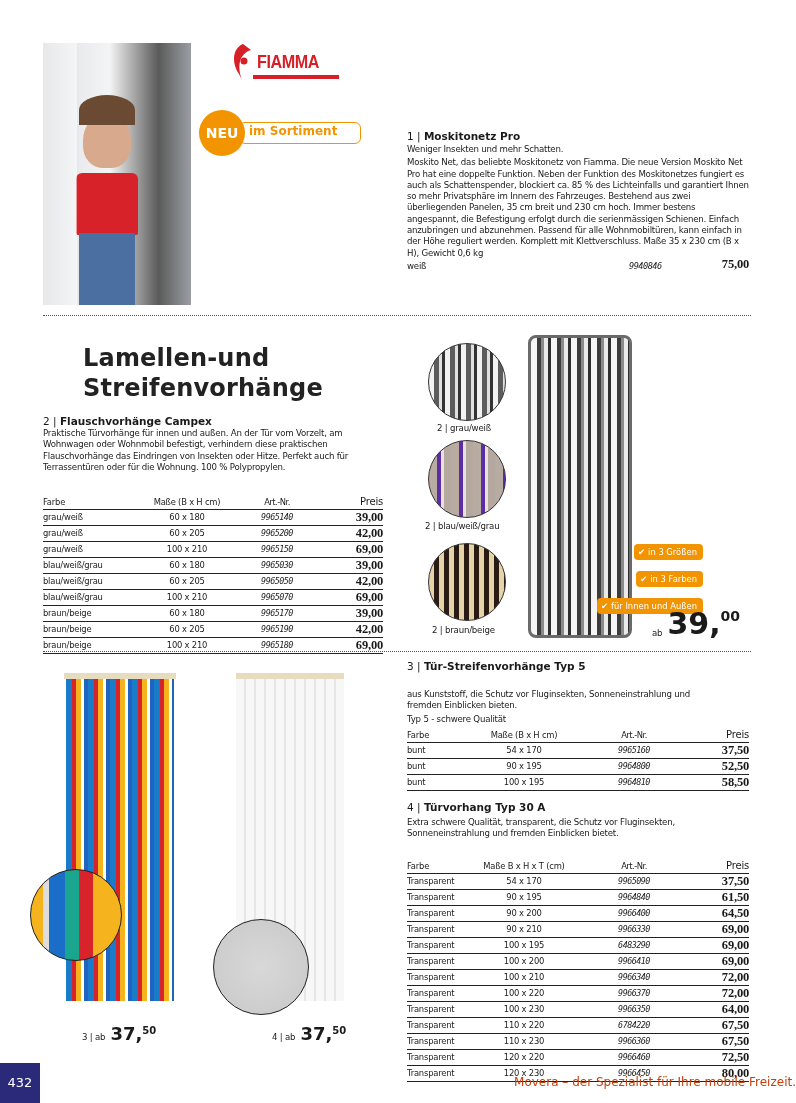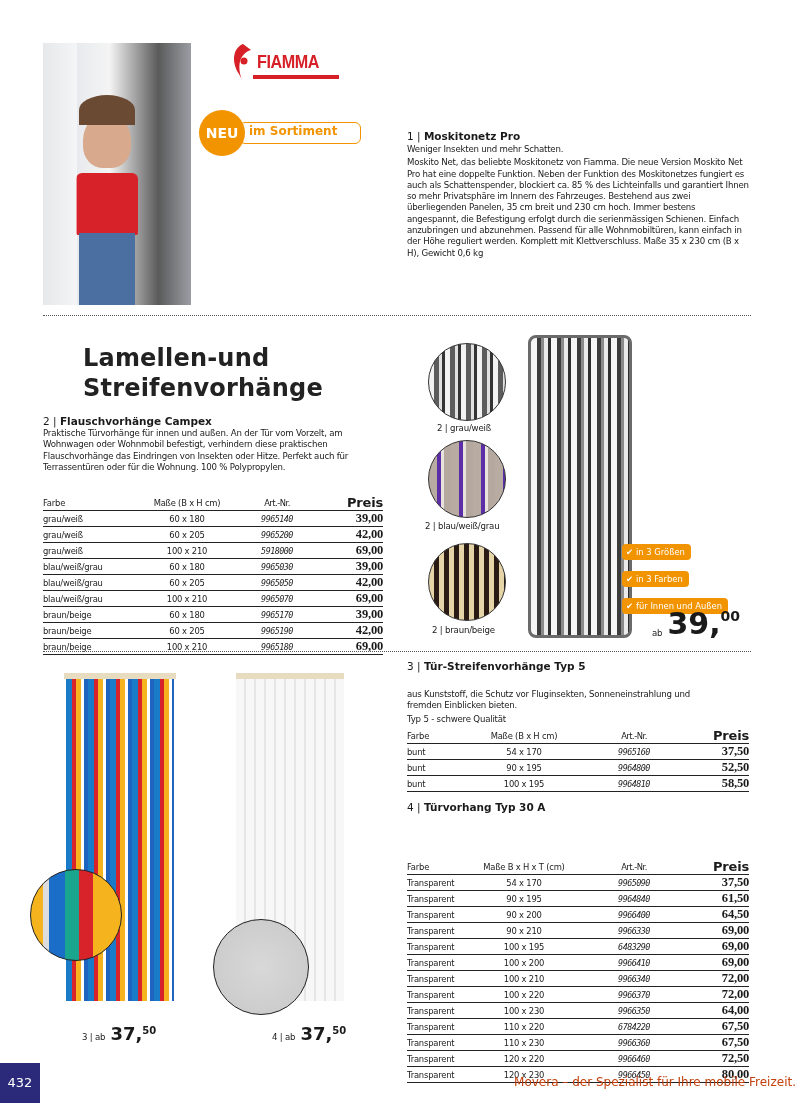--- a/index.html
+++ b/index.html
@@ -9,21 +9,21 @@
   .photo{background:#d9d9d9;}
   .dotted{border-top:1.5px dotted #555;height:0;}
   table.pt{border-collapse:collapse;font-size:8.4px;letter-spacing:-0.2px;}
   table.pt td, table.pt th{padding:0;height:13.7px;font-weight:normal;}
   table.pt tr.row td{border-bottom:1px solid #222;}
   table.pt tr.head th{border-bottom:1.2px solid #222;}
   table.pt .c1{text-align:left;}
   table.pt .c2{text-align:center;}
   table.pt .c3{text-align:center;font-style:italic;font-family:"DejaVu Sans Mono",monospace;letter-spacing:-0.5px;}
   table.pt .c4{text-align:right;font-family:"Liberation Serif",serif;font-weight:bold;font-size:12.5px;}
-  table.pt th.c4{font-family:"DejaVu Sans",sans-serif;font-weight:bold;font-size:13px;}
+  table.pt th.c4{font-family:"DejaVu Sans",sans-serif;font-weight:normal;font-size:10px;}
   table.pt th.c3{font-style:normal;font-family:"DejaVu Sans",sans-serif;}
   .title-item{font-size:10.5px;}
   .title-item b{font-weight:bold;}
   .swatch{border-radius:50%;border:1px solid #333;overflow:hidden;}
   .badge{background:#f29400;color:#fff;border-radius:4px;font-size:8.4px;height:16px;line-height:16px;padding:0 6px 0 4px;white-space:nowrap;}
   .badge .chk{color:#fff;font-weight:bold;margin-right:3px;}
   .price-big{font-family:"DejaVu Sans",sans-serif;font-weight:bold;text-align:right;}
 </style>
 </head>
 <body>
@@ -52,20 +52,25 @@
   </div>
   <span class="abs" style="left:50px;top:14px;font-weight:bold;font-size:12px;color:#f29400;">im Sortiment</span>
 </div>
 
 <div class="abs" style="left:407px;top:130px;width:342px;">
   <div class="title-item">
     <span>1</span> | <b>Moskitonetz Pro</b>
   </div>
   <div class="sm" style="margin-top:2px;">Weniger Insekten und mehr Schatten.</div>
   <div class="sm" style="margin-top:2px;text-align:left;">Moskito Net, das beliebte Moskitonetz von Fiamma. Die neue Version Moskito Net Pro hat eine doppelte Funktion. Neben der Funktion des Moskitonetzes fungiert es auch als Schattenspender, blockiert ca. 85 % des Lichteinfalls und garantiert Ihnen so mehr Privatsphäre im Innern des Fahrzeuges. Bestehend aus zwei überliegenden Panelen, 35 cm breit und 230 cm hoch. Immer bestens angespannt, die Befestigung erfolgt durch die serienmässigen Schienen. Einfach anzubringen und abzunehmen. Passend für alle Wohnmobiltüren, kann einfach in der Höhe reguliert werden. Komplett mit Klettverschluss. Maße 35 x 230 cm (B x H), Gewicht 0,6 kg</div>
+  <div class="sm" style="position:relative;height:14px;margin-top:2px;">
+    <span class="abs" style="left:0;top:0;">weiß</span>
+    <span class="abs" style="left:222px;top:0;font-style:italic;font-family:'DejaVu Sans Mono',monospace;letter-spacing:-0.5px;">9940846</span>
+    <span class="abs" style="right:0;top:-2px;font-family:'Liberation Serif',serif;font-weight:bold;font-size:12.5px;">75,00</span>
+  </div>
 </div>
 
 <div class="abs dotted" style="left:43px;top:315px;width:708px;"></div>
 
 <div class="abs" style="left:43px;top:343px;font-size:24px;line-height:30px;font-weight:bold;color:#222;letter-spacing:0.2px;margin-left:40px;">
   <div>Lamellen-und</div>
   <div>Streifenvorhänge</div>
 </div>
 
 <div class="abs" style="left:43px;top:415px;width:340px;">
@@ -99,21 +104,21 @@
       </tr>
       <tr class="row">
         <td class="c1">grau/weiß</td>
         <td class="c2">60 x 205</td>
         <td class="c3">9965200</td>
         <td class="c4">42,00</td>
       </tr>
       <tr class="row">
         <td class="c1">grau/weiß</td>
         <td class="c2">100 x 210</td>
-        <td class="c3">5918000</td>
+        <td class="c3">9965150</td>
         <td class="c4">69,00</td>
       </tr>
       <tr class="row">
         <td class="c1">blau/weiß/grau</td>
         <td class="c2">60 x 180</td>
         <td class="c3">9965030</td>
         <td class="c4">39,00</td>
       </tr>
       <tr class="row">
         <td class="c1">blau/weiß/grau</td>
@@ -158,21 +163,21 @@
 </div>
 <div class="abs sm" style="left:425px;top:521px;">2 | blau/weiß/grau</div>
 
 <div class="abs" style="left:428px;top:543px;width:78px;height:78px;">
   <div class="swatch" style="width:76px;height:76px;background:repeating-linear-gradient(90deg,#e4d4a8 0 5px,#2a1a14 5px 10px);"></div>
 </div>
 <div class="abs sm" style="left:432px;top:625px;">2 | braun/beige</div>
 
 <div class="abs" style="left:528px;top:335px;width:104px;height:303px;border:3px solid #6a6a6a;border-radius:8px;box-sizing:border-box;background:repeating-linear-gradient(90deg,#f5f5f5 0 6px,#3c3c3c 6px 10px,#8a8a8a 10px 13px,#eaeaea 13px 17px,#2e2e2e 17px 20px);"></div>
 
-<div class="abs" style="left:622px;top:540px;">
+<div class="abs" style="left:597px;top:540px;text-align:right;">
   <div class="badge" style="display:inline-block;margin-bottom:7px;"><span class="chk">✔</span><span>in 3 Größen</span></div><br>
   <div class="badge" style="display:inline-block;margin-bottom:7px;"><span class="chk">✔</span><span>in 3 Farben</span></div><br>
   <div class="badge" style="display:inline-block;"><span class="chk">✔</span><span>für Innen und Außen</span></div>
 </div>
 
 <div class="abs" style="left:652px;top:608px;white-space:nowrap;">
   <span class="sm" style="vertical-align:bottom;">ab</span>
   <span class="price-big" style="font-size:30px;line-height:30px;">39,</span><sup class="price-big" style="font-size:14px;vertical-align:13px;">00</sup>
 </div>
 
@@ -240,20 +245,21 @@
         <td class="c3">9964810</td>
         <td class="c4">58,50</td>
       </tr>
     </tbody>
 </table>
 
 <div class="abs" style="left:407px;top:801px;width:342px;">
   <div class="title-item">
     <span>4</span> | <b>Türvorhang Typ 30 A</b>
   </div>
+  <div class="sm" style="margin-top:4px;width:300px;">Extra schwere Qualität, transparent, die Schutz vor Fluginsekten, Sonneneinstrahlung und fremden Einblicken bietet.</div>
 </div>
 
 <table class="abs pt" style="left:407px;top:859px;width:342px;">
   <colgroup>
       <col style="width:62px">
       <col style="width:110px">
       <col style="width:110px">
       <col style="width:60px">
     </colgroup>
   <thead>

